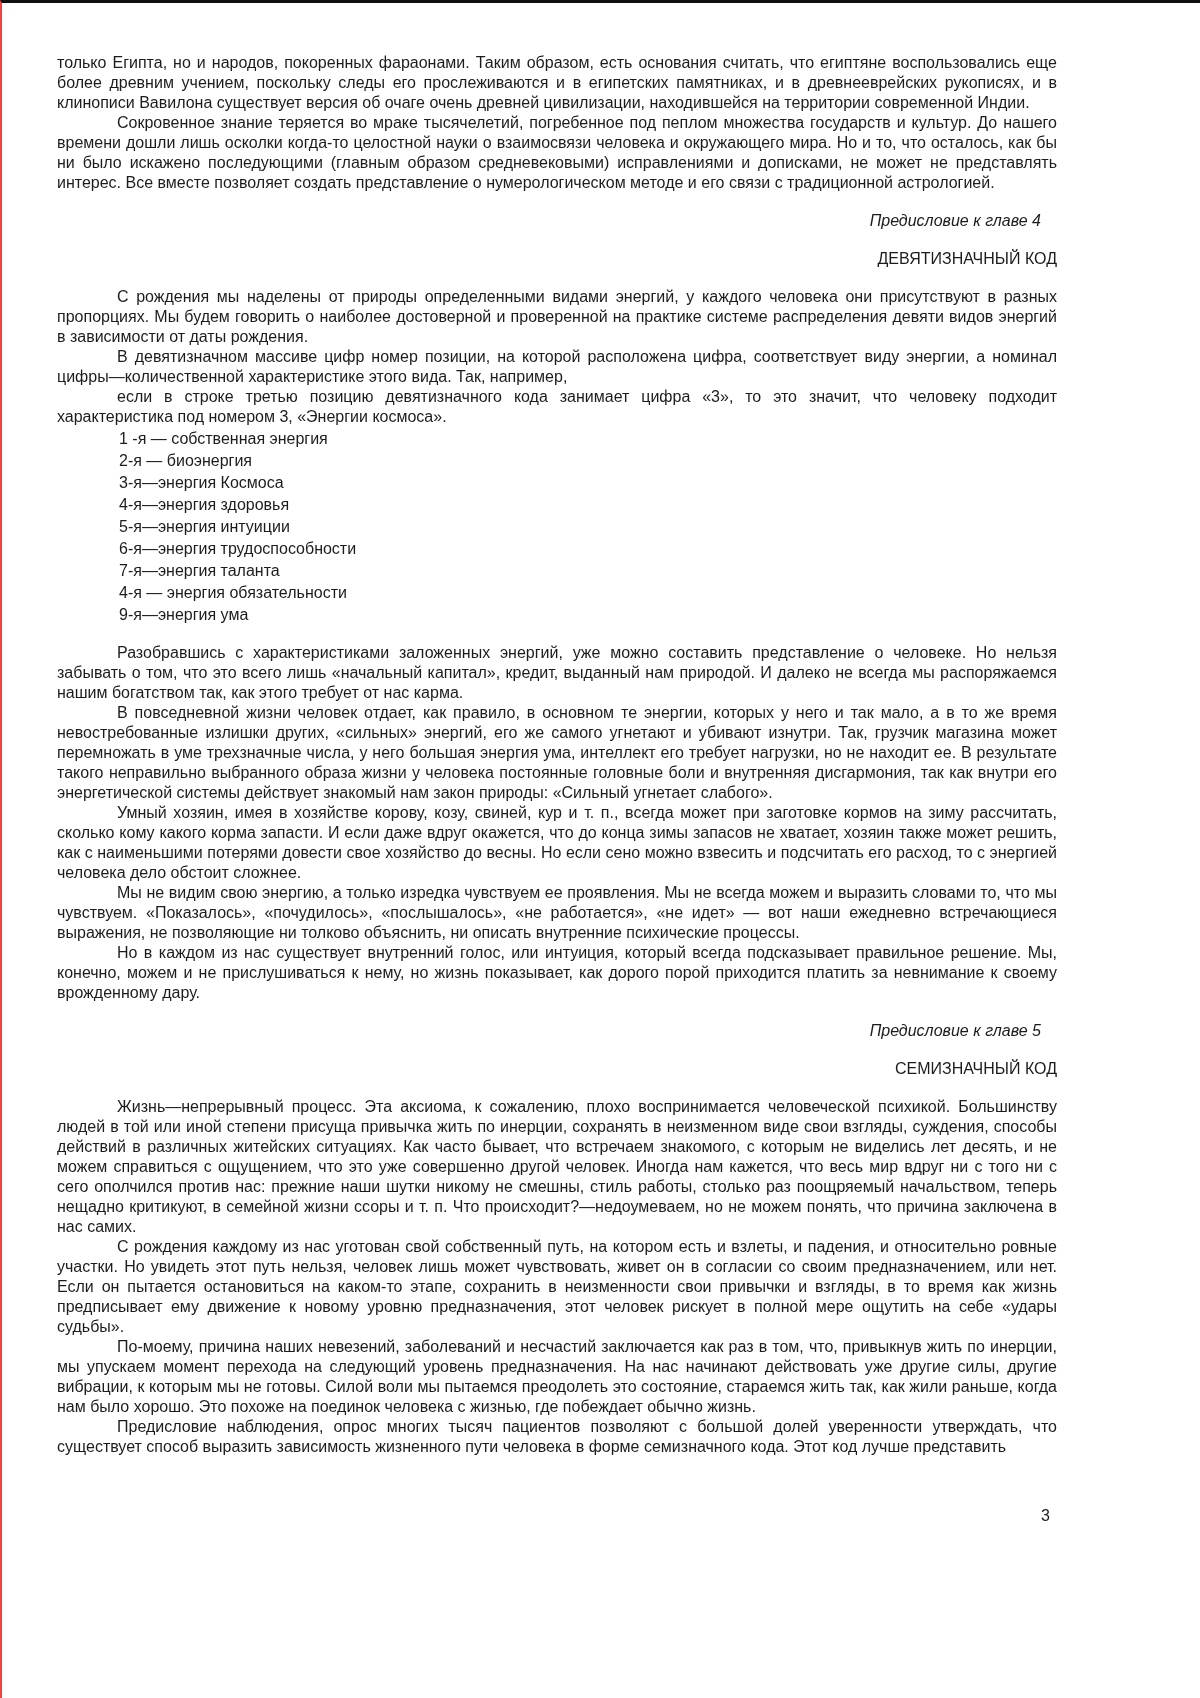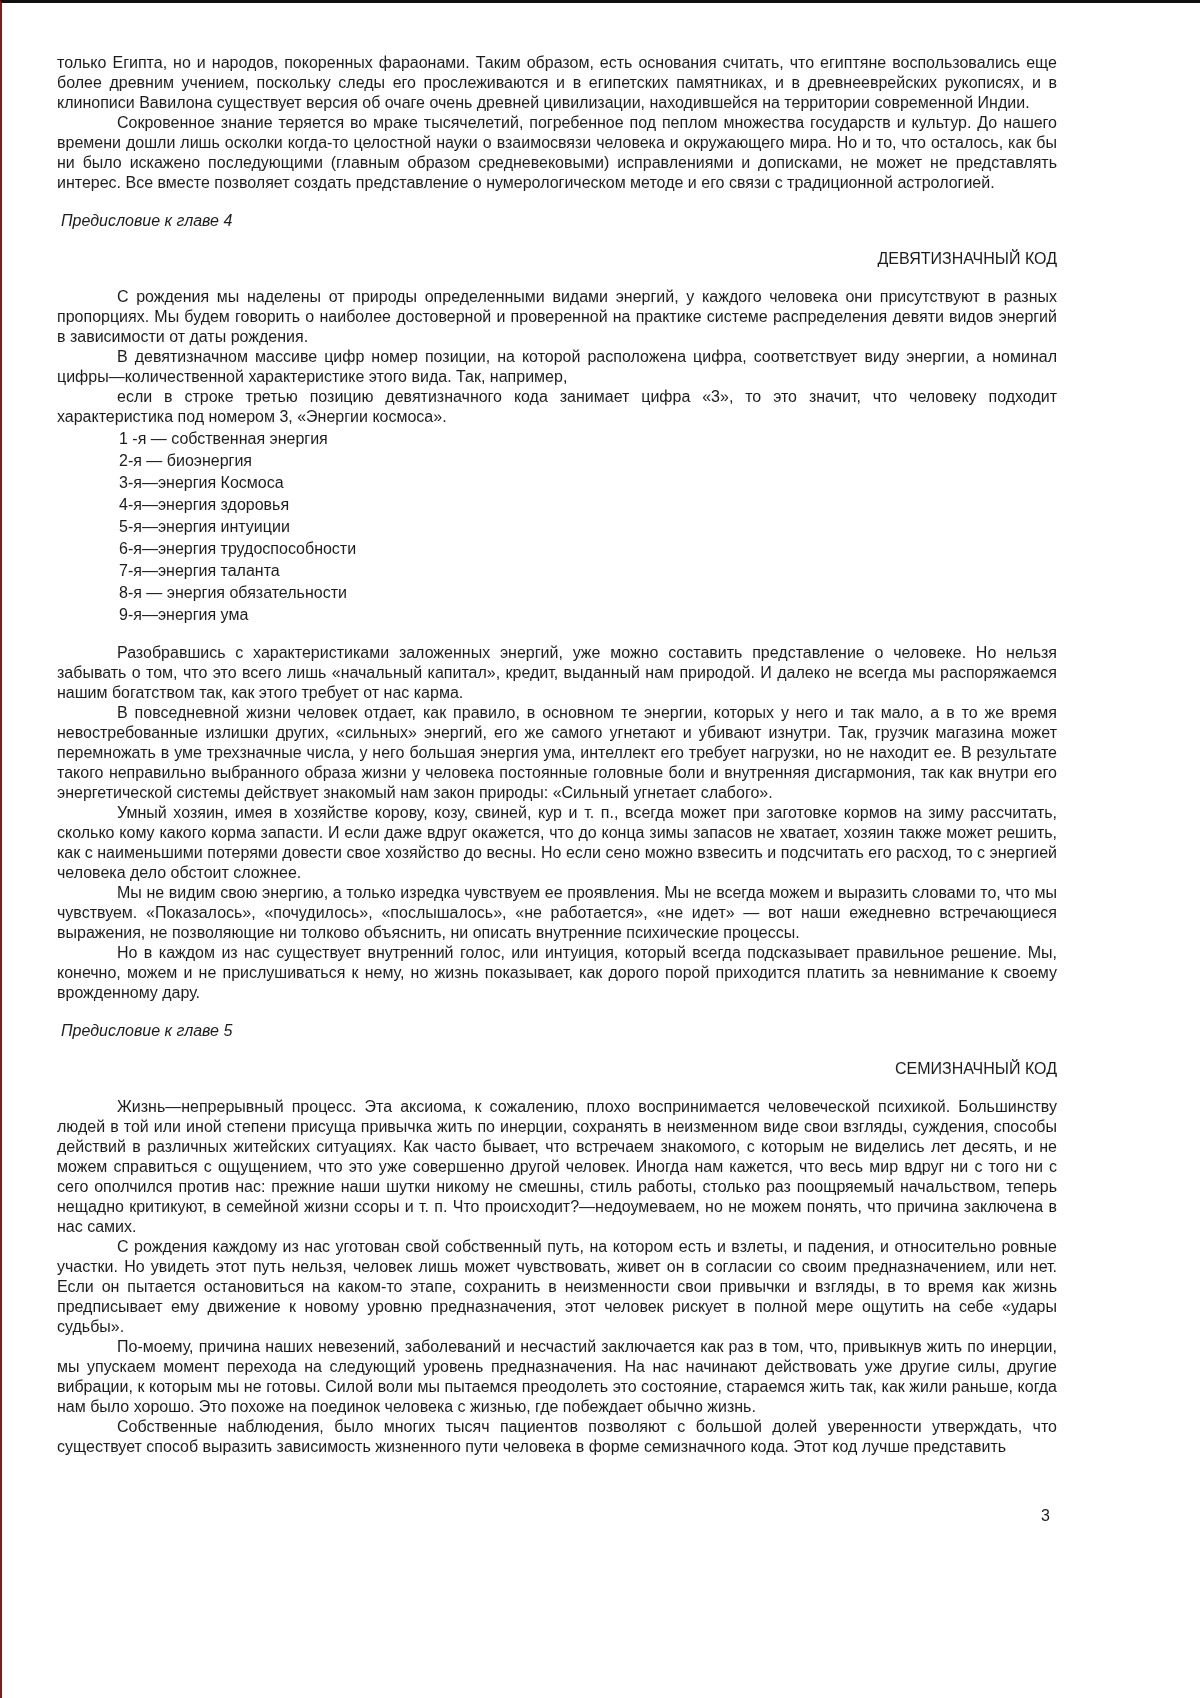--- a/index.html
+++ b/index.html
@@ -7,40 +7,40 @@
     padding: 0;
     background: #ffffff;
   }
   .page {
     position: relative;
     width: 1200px;
     height: 1698px;
     box-sizing: border-box;
     background: #ffffff;
     border-top: 3px solid #101010;
-    border-left: 2px solid #7f1d1d;
+    border-left: 2px solid #ef4444;
     padding: 50px 143px 40px 55px;
     font-family: "Liberation Sans", sans-serif;
     font-size: 16px;
     line-height: 20px;
     color: #1c1c1c;
     overflow: hidden;
   }
   .p {
     margin: 0;
     text-align: justify;
     text-indent: 60px;
   }
   .p.no-indent {
     text-indent: 0;
   }
   .h-italic {
-    margin: 18px 4px;
+    margin: 18px 16px;
     font-style: italic;
-    text-align: left;
+    text-align: right;
   }
   .h-caps {
     margin: 0 0 18px 0;
     padding-left: 60px;
     text-align: right;
   }
   .pos-label {
     margin: 18px 0 8px 0;
     padding-left: 60px;
   }
@@ -76,33 +76,33 @@
 
 
   <div class="pos-list">
     <div class="pos-item">1 -я — собственная энергия</div>
     <div class="pos-item">2-я — биоэнергия</div>
     <div class="pos-item">3-я—энергия Космоса</div>
     <div class="pos-item">4-я—энергия здоровья</div>
     <div class="pos-item">5-я—энергия интуиции</div>
     <div class="pos-item">6-я—энергия трудоспособности</div>
     <div class="pos-item">7-я—энергия таланта</div>
-    <div class="pos-item">8-я — энергия обязательности</div>
+    <div class="pos-item">4-я — энергия обязательности</div>
     <div class="pos-item">9-я—энергия ума</div>
   </div>
 
   <p class="p">Разобравшись с характеристиками заложенных энергий, уже можно составить представление о человеке. Но нельзя забывать о том, что это всего лишь «начальный капитал», кредит, выданный нам природой. И далеко не всегда мы распоряжаемся нашим богатством так, как этого требует от нас карма.</p>
   <p class="p">В повседневной жизни человек отдает, как правило, в основном те энергии, которых у него и так мало, а в то же время невостребованные излишки других, «сильных» энергий, его же самого угнетают и убивают изнутри. Так, грузчик магазина может перемножать в уме трехзначные числа, у него большая энергия ума, интеллект его требует нагрузки, но не находит ее. В результате такого неправильно выбранного образа жизни у человека постоянные головные боли и внутренняя дисгармония, так как внутри его энергетической системы действует знакомый нам закон природы: «Сильный угнетает слабого».</p>
   <p class="p">Умный хозяин, имея в хозяйстве корову, козу, свиней, кур и т. п., всегда может при заготовке кормов на зиму рассчитать, сколько кому какого корма запасти. И если даже вдруг окажется, что до конца зимы запасов не хватает, хозяин также может решить, как с наименьшими потерями довести свое хозяйство до весны. Но если сено можно взвесить и подсчитать его расход, то с энергией человека дело обстоит сложнее.</p>
   <p class="p">Мы не видим свою энергию, а только изредка чувствуем ее проявления. Мы не всегда можем и выразить словами то, что мы чувствуем. «Показалось», «почудилось», «послышалось», «не работается», «не идет» — вот наши ежедневно встречающиеся выражения, не позволяющие ни толково объяснить, ни описать внутренние психические процессы.</p>
   <p class="p">Но в каждом из нас существует внутренний голос, или интуиция, который всегда подсказывает правильное решение. Мы, конечно, можем и не прислушиваться к нему, но жизнь показывает, как дорого порой приходится платить за невнимание к своему врожденному дару.</p>
 
   <p class="h-italic">Предисловие к главе 5</p>
   <p class="h-caps">СЕМИЗНАЧНЫЙ КОД</p>
 
   <p class="p">Жизнь—непрерывный процесс. Эта аксиома, к сожалению, плохо воспринимается человеческой психикой. Большинству людей в той или иной степени присуща привычка жить по инерции, сохранять в неизменном виде свои взгляды, суждения, способы действий в различных житейских ситуациях. Как часто бывает, что встречаем знакомого, с которым не виделись лет десять, и не можем справиться с ощущением, что это уже совершенно другой человек. Иногда нам кажется, что весь мир вдруг ни с того ни с сего ополчился против нас: прежние наши шутки никому не смешны, стиль работы, столько раз поощряемый начальством, теперь нещадно критикуют, в семейной жизни ссоры и т. п. Что происходит?—недоумеваем, но не можем понять, что причина заключена в нас самих.</p>
   <p class="p">С рождения каждому из нас уготован свой собственный путь, на котором есть и взлеты, и падения, и относительно ровные участки. Но увидеть этот путь нельзя, человек лишь может чувствовать, живет он в согласии со своим предназначением, или нет. Если он пытается остановиться на каком-то этапе, сохранить в неизменности свои привычки и взгляды, в то время как жизнь предписывает ему движение к новому уровню предназначения, этот человек рискует в полной мере ощутить на себе «удары судьбы».</p>
   <p class="p">По-моему, причина наших невезений, заболеваний и несчастий заключается как раз в том, что, привыкнув жить по инерции, мы упускаем момент перехода на следующий уровень предназначения. На нас начинают действовать уже другие силы, другие вибрации, к которым мы не готовы. Силой воли мы пытаемся преодолеть это состояние, стараемся жить так, как жили раньше, когда нам было хорошо. Это похоже на поединок человека с жизнью, где побеждает обычно жизнь.</p>
-  <p class="p">Собственные наблюдения, было многих тысяч пациентов позволяют с большой долей уверенности утверждать, что существует способ выразить зависимость жизненного пути человека в форме семизначного кода. Этот код лучше представить</p>
+  <p class="p">Предисловие наблюдения, опрос многих тысяч пациентов позволяют с большой долей уверенности утверждать, что существует способ выразить зависимость жизненного пути человека в форме семизначного кода. Этот код лучше представить</p>
 
   <div class="page-number">3</div>
 
 </div>
 
 </body></html>

